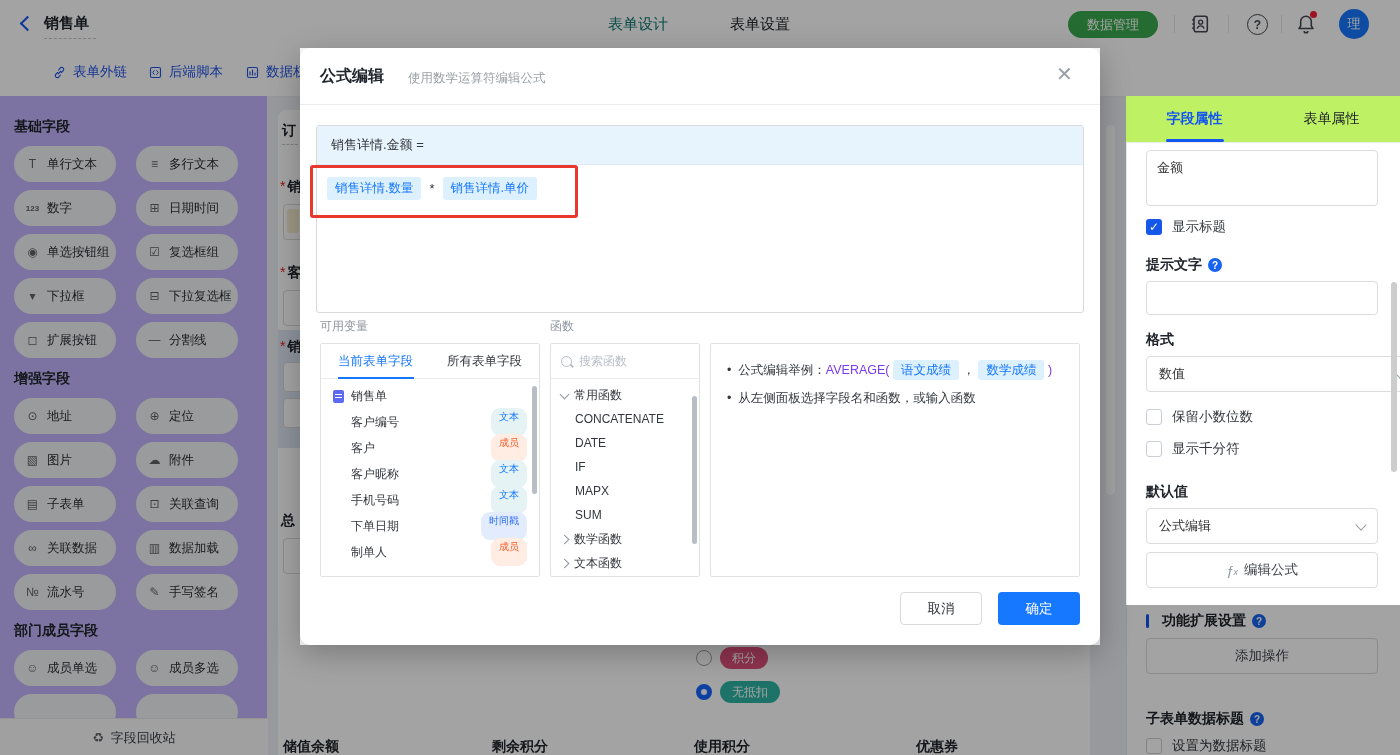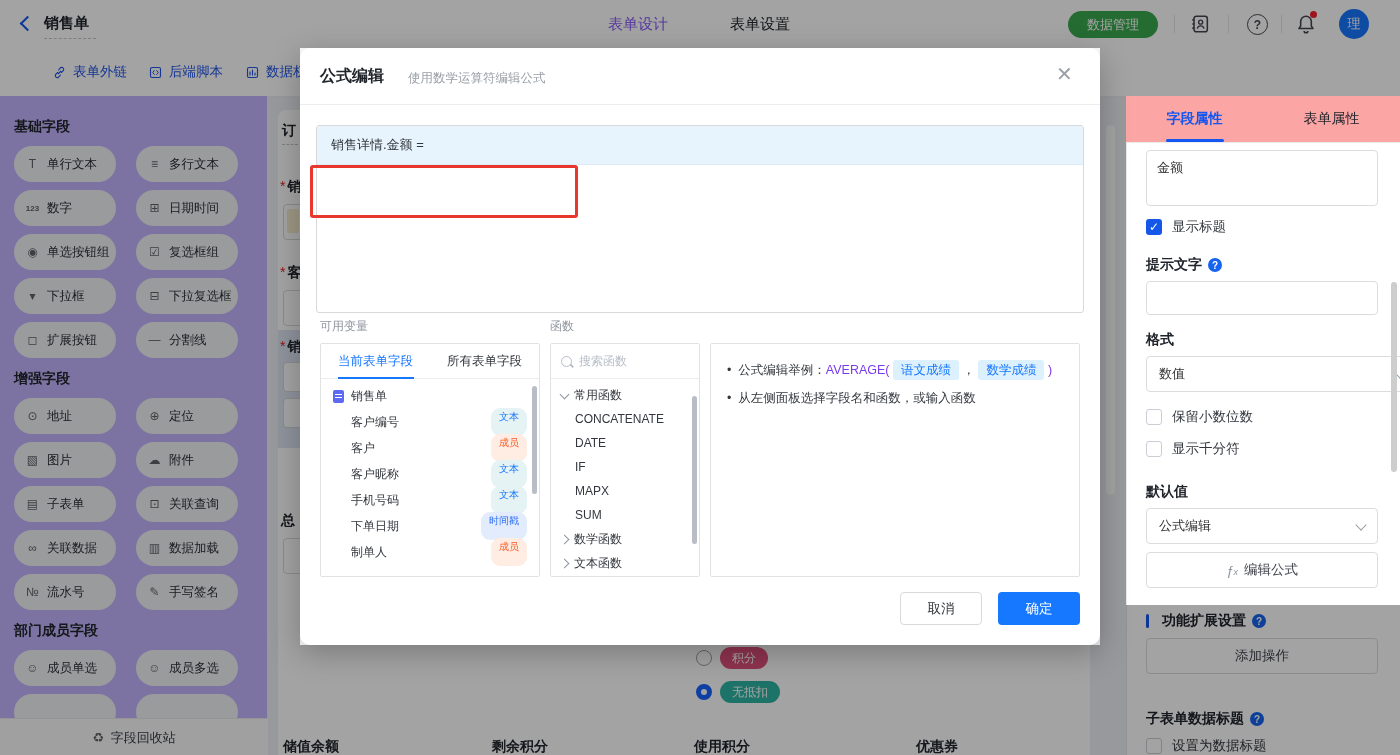--- a/index.html
+++ b/index.html
@@ -6,21 +6,21 @@
   body{font-family:"Liberation Sans","DejaVu Sans",sans-serif;-webkit-font-smoothing:antialiased;}
   .app{position:relative;width:1400px;height:755px;background:#eef0f4;overflow:hidden;}
   .abs{position:absolute;}
 
   
   .topbar{left:0;top:0;width:1400px;height:48px;background:#fff;border-bottom:1px solid #f0f0f0;z-index:1;}
   .back-chev{left:22px;top:18px;width:9px;height:9px;border-left:2px solid #1456f0;border-bottom:2px solid #1456f0;transform:rotate(45deg);}
   .tb-title{left:44px;top:14px;font-size:15px;font-weight:600;color:#20242b;}
   .tb-title-dash{left:44px;top:38px;width:52px;border-bottom:1px dashed #c3c7cd;}
   .tb-tab{top:15px;font-size:15px;color:#20242b;cursor:pointer;}
-  .tb-tab.active{color:#8b5cf6;font-weight:500;}
+  .tb-tab.active{color:#0f766e;font-weight:500;}
   .pill-green{left:1068px;top:11px;width:90px;height:27px;border-radius:14px;background:#39a94f;color:#fff;font-size:13px;display:flex;align-items:center;justify-content:center;}
   .tb-div{top:15px;width:1px;height:18px;background:#e4e6ea;}
   .tb-icon{width:22px;height:22px;top:13px;}
   .tb-icon svg{width:22px;height:22px;display:block;}
   .help-circle{left:1247px;top:14px;width:19px;height:19px;border:1.6px solid #42464e;border-radius:50%;color:#42464e;font-size:12px;font-weight:700;display:flex;align-items:center;justify-content:center;}
   .bell-dot{left:1310px;top:11px;width:7px;height:7px;border-radius:50%;background:#f5222d;}
   .avatar{left:1339px;top:9px;width:30px;height:30px;border-radius:50%;background:#1677ff;color:#fff;font-size:13px;display:flex;align-items:center;justify-content:center;}
 
   
   .toolbar{left:0;top:48px;width:1400px;height:48px;background:#fff;border-bottom:1px solid #ececec;z-index:1;}
@@ -51,21 +51,21 @@
   .frag-box{border:1px solid #d9d9d9;border-radius:4px;background:#fff;}
   .sel-block{left:278px;top:330px;width:812px;height:118px;background:#dfe7f5;}
   .radio{width:16px;height:16px;border-radius:50%;box-sizing:border-box;}
   .radio.off{border:1.5px solid #9aa0a8;background:#fff;}
   .radio.on{border:5px solid #1664ff;background:#fff;}
   .opt-pill{height:22px;border-radius:11px;color:#fff;font-size:12px;display:flex;align-items:center;padding:0 12px;}
   .blabel{font-size:14px;font-weight:700;color:#20242b;}
 
   
   .drawer{left:1126px;top:96px;width:274px;height:659px;background:#fff;border-left:1px solid #e8e8e8;z-index:10;box-sizing:border-box;}
-  .dr-tabs{left:1126px;top:96px;width:274px;height:46px;display:flex;border-bottom:1px solid #ececec;background:#fca5a5;z-index:11;}
+  .dr-tabs{left:1126px;top:96px;width:274px;height:46px;display:flex;border-bottom:1px solid #ececec;background:#bef264;z-index:11;}
   .dr-tab{flex:1;display:flex;align-items:center;justify-content:center;font-size:14px;color:#20242b;position:relative;cursor:pointer;}
   .dr-tab.active{color:#1456f0;font-weight:600;}
   .dr-tab.active:after{content:"";position:absolute;bottom:0;left:50%;transform:translateX(-50%);width:58px;height:3px;background:#1456f0;border-radius:2px;}
   .dr-label{font-size:14px;font-weight:700;color:#20242b;display:flex;align-items:center;gap:6px;}
   .help-dot{width:14px;height:14px;border-radius:50%;background:#1664f0;color:#fff;font-size:10px;font-weight:700;display:flex;align-items:center;justify-content:center;}
   .dr-input{border:1px solid #dcdcdc;border-radius:4px;background:#fff;box-sizing:border-box;font-size:13px;color:#333;}
   .dr-select{border:1px solid #dcdcdc;border-radius:4px;background:#fff;box-sizing:border-box;font-size:13px;color:#333;display:flex;align-items:center;justify-content:space-between;padding:0 12px;}
   .chev-down{width:7px;height:7px;border-right:1.6px solid #9aa0a8;border-bottom:1.6px solid #9aa0a8;transform:rotate(45deg);margin-top:-3px;}
   .chk{width:16px;height:16px;border-radius:3px;box-sizing:border-box;flex:0 0 16px;}
   .chk.on{background:#1558e9;color:#fff;font-size:12px;display:flex;align-items:center;justify-content:center;}
@@ -393,20 +393,25 @@
   <div class="abs ovl" style="left:1126px;top:605px;width:274px;height:150px"></div>
 
   <div class="abs modal">
     <span class="abs m-title">公式编辑</span>
     <span class="abs m-sub">使用数学运算符编辑公式</span>
     <span class="abs m-close">✕</span>
     <div class="abs m-divider"></div>
 
     <div class="abs f-box">
       <div class="f-head">销售详情.金额 =</div>
+      <div class="f-body" id="formula-tokens">
+          <span class="chip">销售详情.数量</span>
+          <span class="f-op">*</span>
+          <span class="chip">销售详情.单价</span>
+        </div>
     </div>
     <div class="abs red-rect"></div>
 
     <span class="abs p-label" style="left:20px;top:270px">可用变量</span>
     <span class="abs p-label" style="left:250px;top:270px">函数</span>
 
     <div class="abs panel" style="left:20px;top:295px;width:220px;height:234px;overflow:hidden">
       <div class="v-tabs">
         <div class="v-tab active">当前表单字段</div>
         <div class="v-tab">所有表单字段</div>

